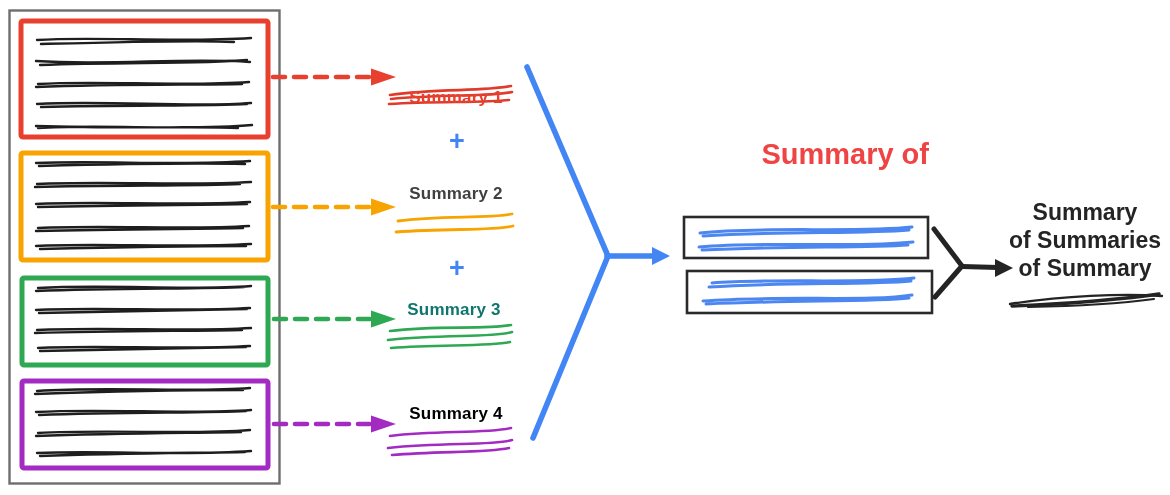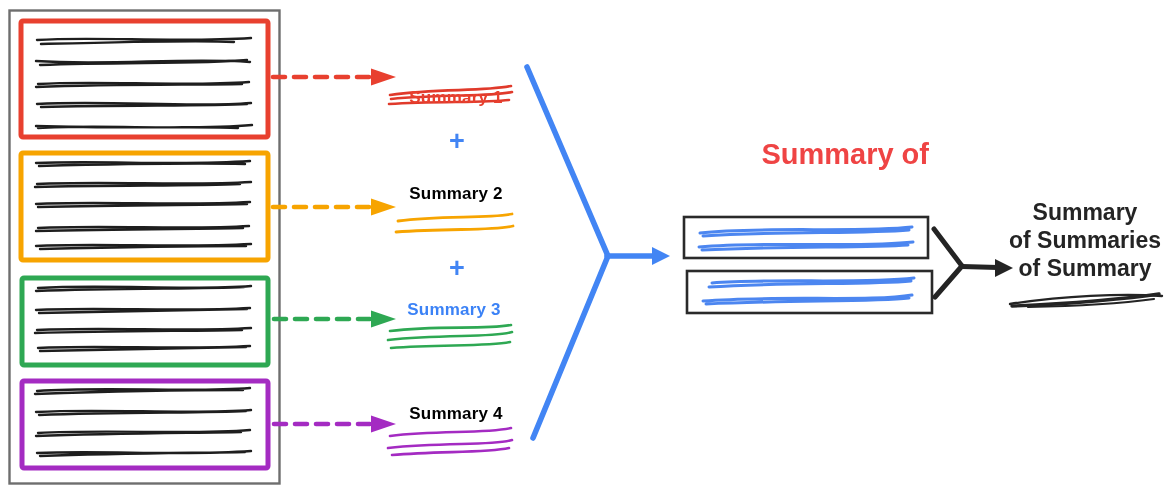--- a/index.html
+++ b/index.html
@@ -15,22 +15,22 @@
   #art { position: absolute; left: 0; top: 0; }
   .lbl {
     position: absolute;
     font-size: 17px;
     font-weight: 600;
     text-align: center;
     letter-spacing: 0.2px;
     white-space: nowrap;
   }
   .lbl-red    { color: #E8402F; margin-top: 32px; }
-  .lbl-yellow { color: #000000; }
-  .lbl-green  { color: #3b82f6; }
+  .lbl-yellow { color: #404040; }
+  .lbl-green  { color: #0f766e; }
   .lbl-purple { color: #000000; }
   .plus {
     position: absolute;
     width: 32px;
     text-align: center;
     font-size: 27px;
     font-weight: 700;
     color: #4285F4;
   }
   .merge-title {

